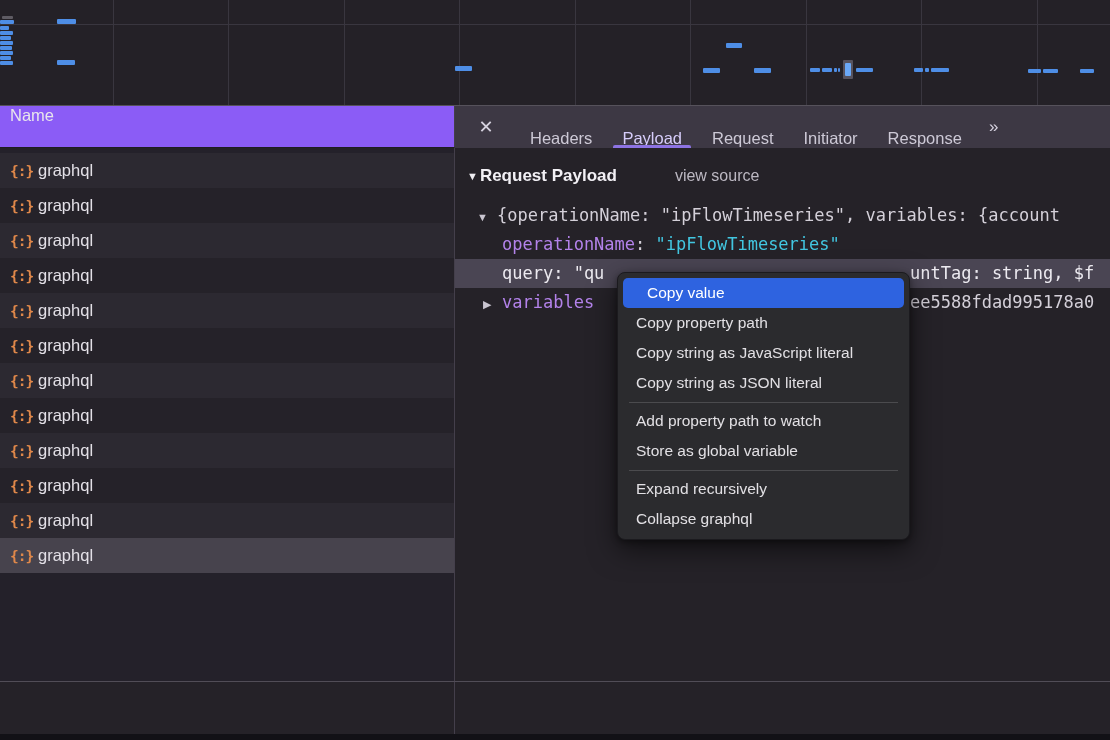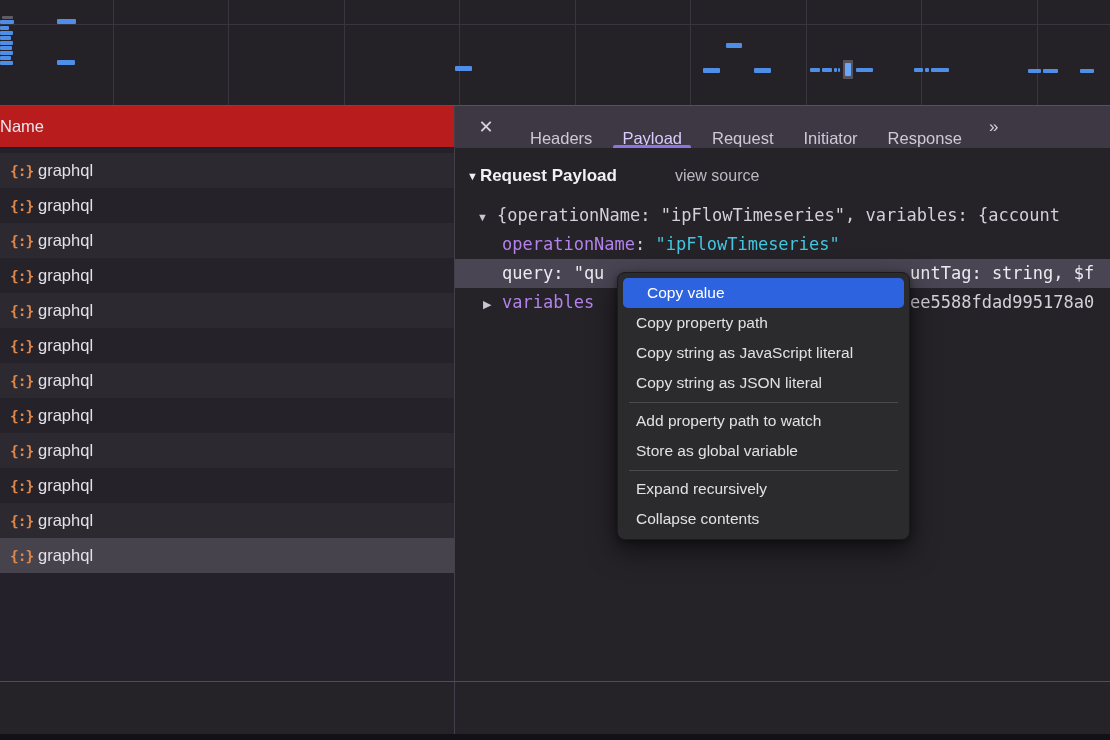--- a/index.html
+++ b/index.html
@@ -21,23 +21,23 @@
   .ov-bar.bar    { background:#4e8ee6; }
   .ov-bar.bright { background:#6aa8f7; }
   .ov-bar.tick   { background:#5f5c64; }
   .ov-bar.frame  { background:#57535e; }
   
   .headerbar {
     position:absolute; left:0; top:105px; width:1110px; height:43px;
     border-top:1px solid #56525b; display:flex;
   }
   .name-header {
-    width:455px; height:100%; background:#b91c1c;
+    width:455px; height:100%; background:#8b5cf6;
     border-bottom:1px solid #1f1d23; border-right:1px solid #443f4b;
-    display:flex; align-items:center; 
+    display:flex; align-items:flex-start; padding-left:10px;
     font-size:16.5px; color:#e8e5ec;
   }
   .tabbar {
     width:655px; height:100%; background:#3d3844;
     display:flex; align-items:stretch; padding-left:14px;
     font-size:16.5px; color:#cdc9d6;
   }
   .tab-close {
     align-self:center; width:34px; text-align:center; font-size:18px;
     color:#d6d2df; cursor:default; margin-right:12px;
@@ -258,16 +258,16 @@
   <div class="context-menu" id="context-menu">
       <div class="menu-item highlighted">Copy value</div>
       <div class="menu-item">Copy property path</div>
       <div class="menu-item">Copy string as JavaScript literal</div>
       <div class="menu-item">Copy string as JSON literal</div>
       <div class="menu-sep"></div>
       <div class="menu-item">Add property path to watch</div>
       <div class="menu-item">Store as global variable</div>
       <div class="menu-sep"></div>
       <div class="menu-item">Expand recursively</div>
-      <div class="menu-item">Collapse contents</div>
+      <div class="menu-item">Collapse graphql</div>
     </div>
 
 </div>
 
 </body></html>

